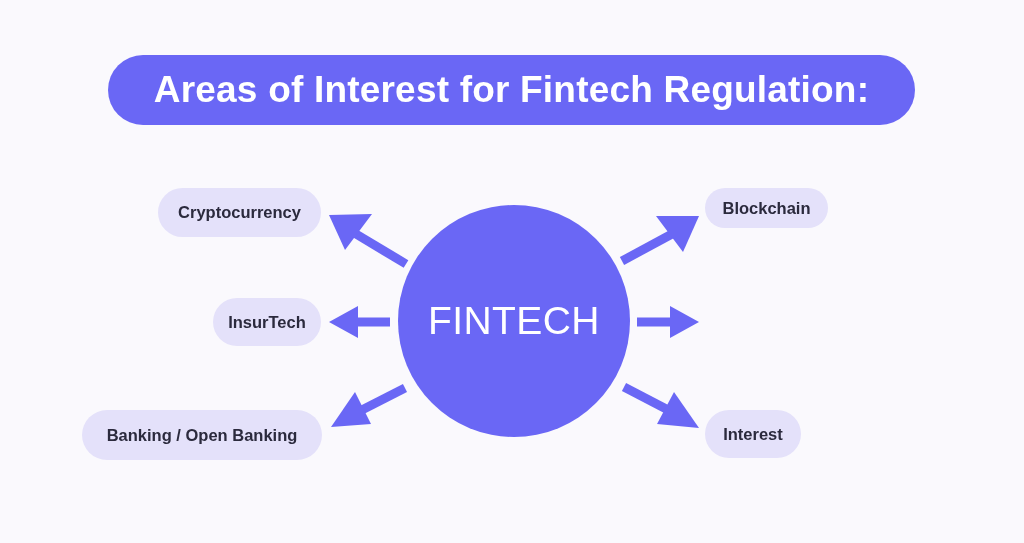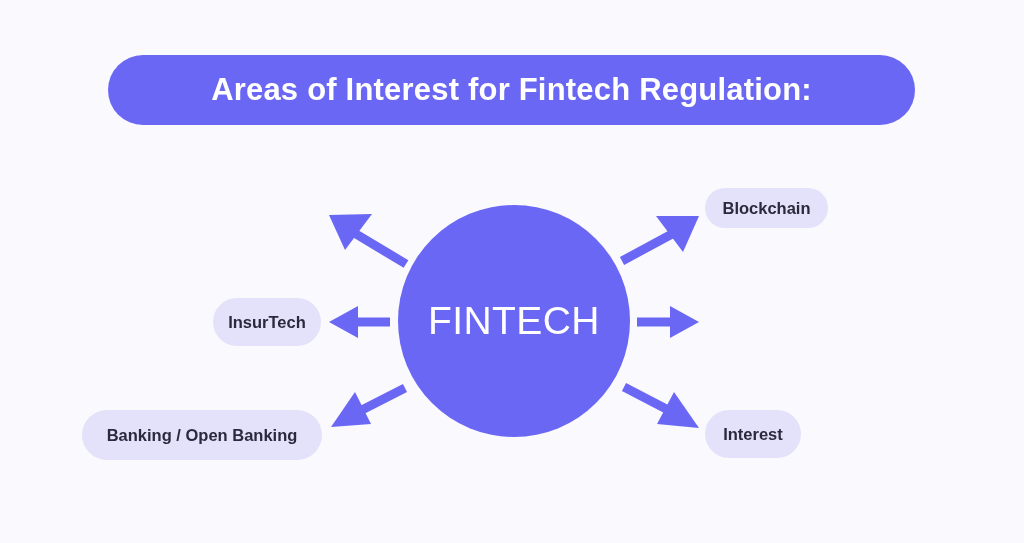--- a/index.html
+++ b/index.html
@@ -28,21 +28,21 @@
     height: 70px;
     background: #6a67f5;
     border-radius: 35px;
     display: flex;
     align-items: center;
     justify-content: center;
     box-sizing: border-box;
   }
   .title-text {
     color: #ffffff;
-    font-size: 31px;
+    font-size: 37px;
     font-weight: bold;
     letter-spacing: 0.2px;
     font-family: "Liberation Sans", sans-serif;
     white-space: nowrap;
   }
 
   
   .center-node {
     position: absolute;
     left: 398px;
@@ -143,20 +143,23 @@
     <g>
       <line x1="624" y1="387" x2="672" y2="412" stroke="#6a67f5" stroke-width="9" stroke-linecap="butt"></line>
       <polygon points="699,428 674,392 657,424" fill="#6a67f5"></polygon>
     </g>
   </svg>
 
   <div class="center-node">
     <span class="center-line">FINTECH</span>
   </div>
 
+  <div class="pill pill-crypto">
+    <span class="pill-label">Cryptocurrency</span>
+  </div>
 
   <div class="pill pill-insurtech">
     <span class="pill-label">InsurTech</span>
   </div>
 
   <div class="pill pill-banking">
     <span class="pill-label">Banking / Open Banking</span>
   </div>
 
   <div class="pill pill-blockchain">

